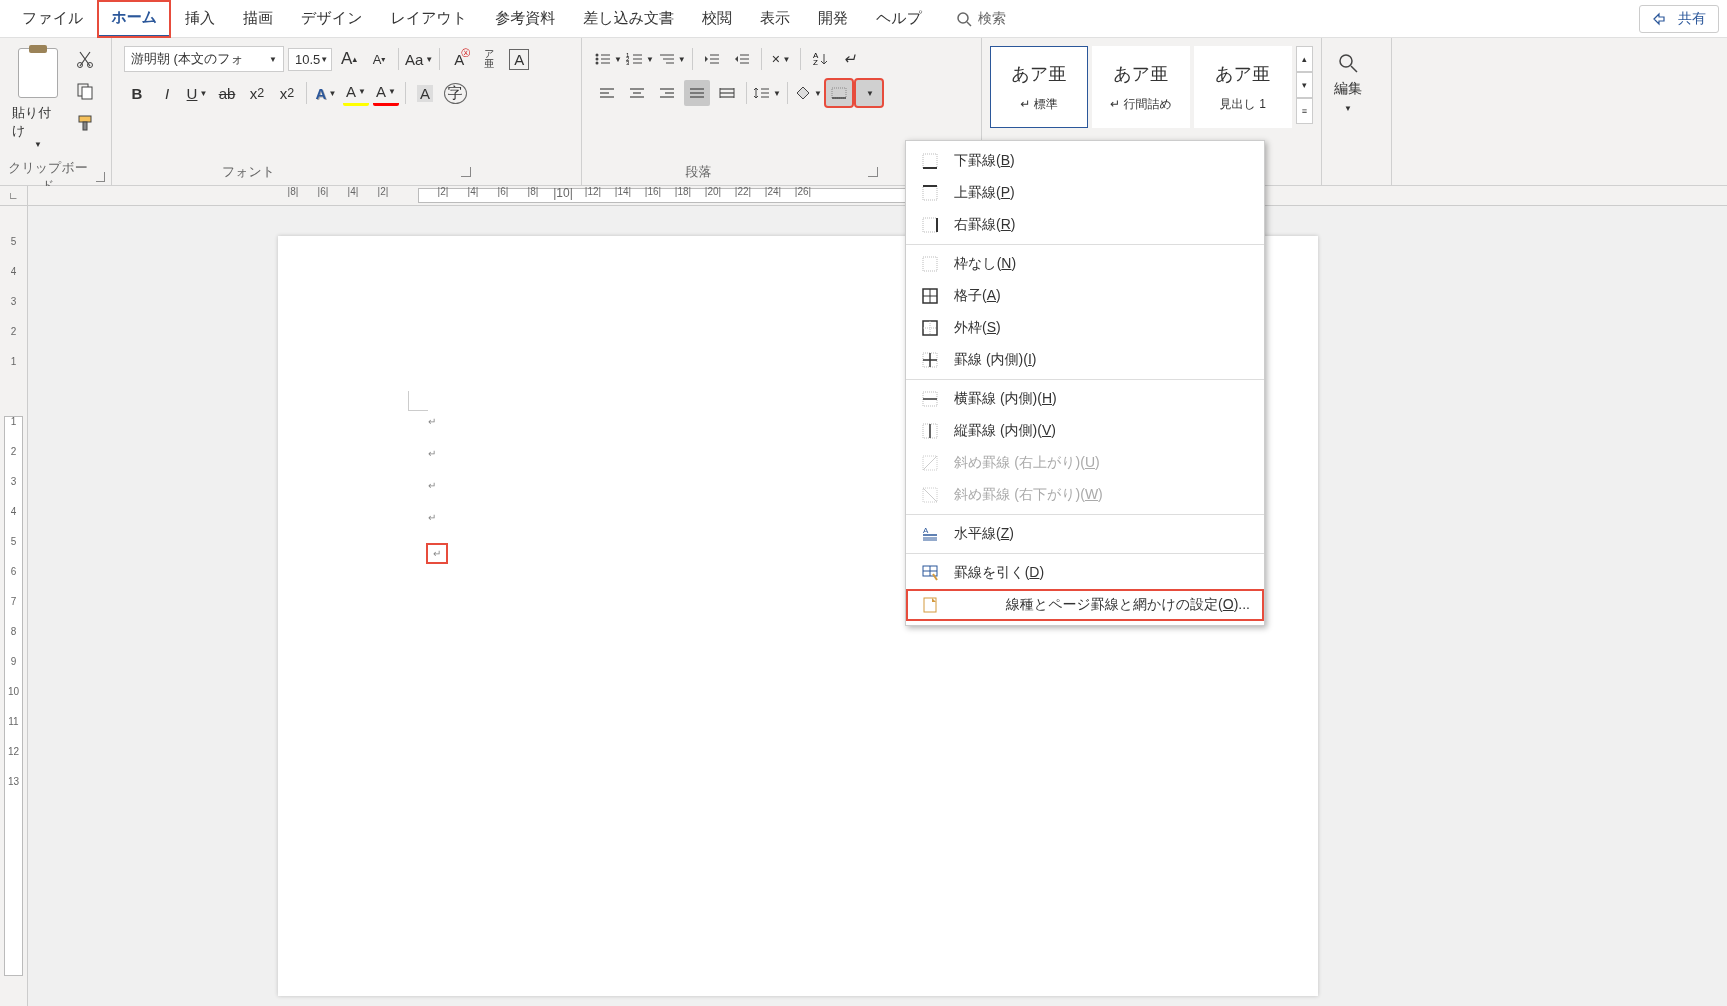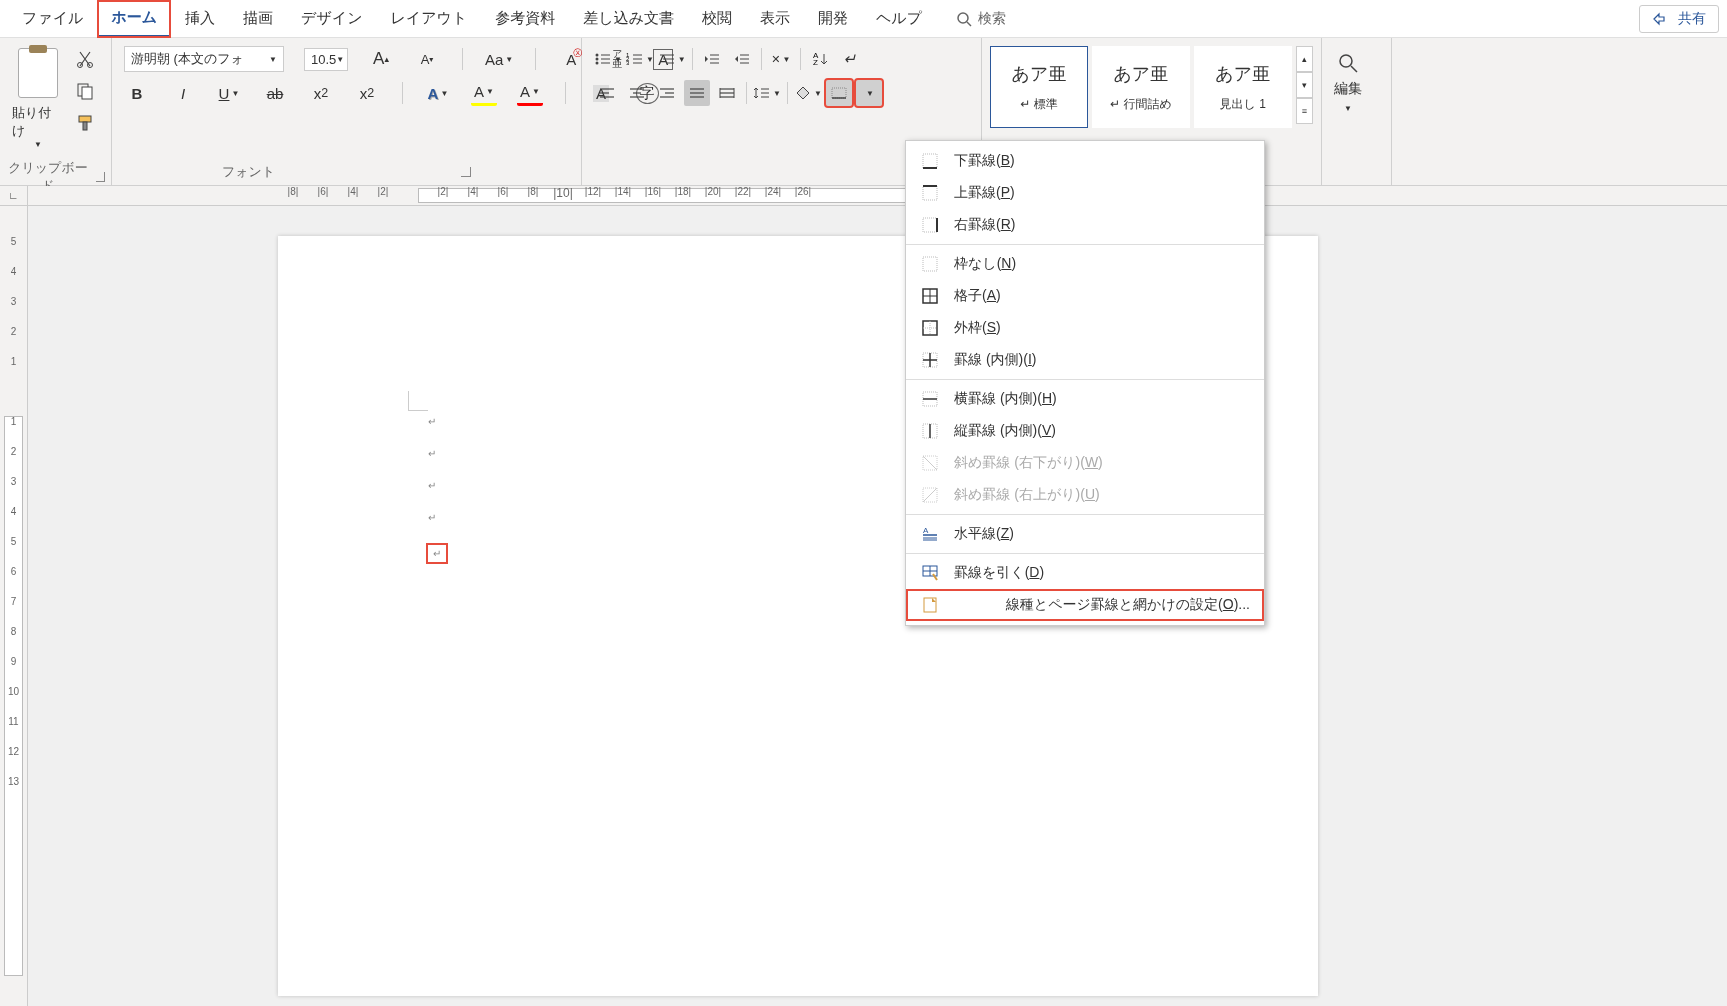--- a/index.html
+++ b/index.html
@@ -23,21 +23,21 @@
 
 .clipboard { width: 112px; }
 .paste-btn { display: flex; flex-direction: column; align-items: center; padding: 6px; width: 64px; }
 .paste-icon { width: 40px; height: 50px; background: linear-gradient(#fff, #fff); border: 1px solid #aaa; border-radius: 3px; position: relative; }
 .paste-icon::before { content: ''; position: absolute; top: -4px; left: 10px; width: 18px; height: 8px; background: #9b8358; border-radius: 2px; }
 .clip-side { display: flex; flex-direction: column; gap: 10px; padding: 6px 4px; }
 .clip-side div { width: 22px; height: 22px; display: flex; align-items: center; justify-content: center; }
 
 
 .font-group { width: 470px; }
-.font-row { display: flex; gap: 20px; align-items: center; padding: 4px 6px; }
+.font-row { display: flex; gap: 4px; align-items: center; padding: 4px 6px; }
 .font-select { border: 1px solid #ccc; background: #fff; padding: 3px 6px; font-size: 13px; display: flex; align-items: center; justify-content: space-between; }
 .font-name { width: 160px; }
 .font-size { width: 44px; }
 .btn { min-width: 26px; height: 26px; display: flex; align-items: center; justify-content: center; cursor: pointer; border-radius: 2px; font-size: 15px; }
 .btn .dd { font-size: 8px; margin-left: 2px; }
 .underline-color { border-bottom: 3px solid #ff0000; }
 .highlight-color { border-bottom: 3px solid #ffff00; }
 .boxed { border: 1px solid #666; padding: 1px 4px; }
 
 
@@ -359,20 +359,24 @@
             <svg width="18" height="14">
               <rect x="2" y="2" width="14" height="10" fill="none" stroke="#888" stroke-dasharray="1 1"></rect>
               <line x1="2" y1="12" x2="16" y2="12" stroke="#444" stroke-width="1.5"></line>
             </svg>
           </div>
         <div class="btn border-dd highlighted-red" style="width:14px;background:#d0d0d0">
             <span class="dd">▼</span>
           </div>
       </div>
     </div>
+    <div class="group-label">
+        <span>段落</span>
+        <span class="dialog-launcher" style="margin-left:150px"></span>
+      </div>
   </div>
 
   <div class="group styles-group">
     <div class="group-content">
       <div class="style-card selected">
         <div class="style-sample">あア亜</div>
         <div style="font-size:12px">↵ <span>標準</span></div>
       </div>
       <div class="style-card">
         <div class="style-sample">あア亜</div>
@@ -556,33 +560,33 @@
           <rect x="2" y="2" width="14" height="14" fill="none" stroke="#bbb" stroke-dasharray="1 1"></rect>
           <line x1="9" y1="2" x2="9" y2="16" stroke="#333" stroke-width="1.5"></line>
         </svg>
       </span>
     <span><span>縦罫線 (内側)(</span><span class="mnemonic">V</span><span>)</span></span>
   </div>
   <div class="dd-item disabled">
     <span class="dd-icon">
         <svg width="18" height="18">
           <rect x="2" y="2" width="14" height="14" fill="none" stroke="#ccc" stroke-dasharray="1 1"></rect>
+          <line x1="2" y1="16" x2="16" y2="2" stroke="#ccc"></line>
+        </svg>
+      </span>
+    <span><span>斜め罫線 (右上がり)(</span><span class="mnemonic">U</span><span>)</span></span>
+  </div>
+  <div class="dd-item disabled">
+    <span class="dd-icon">
+        <svg width="18" height="18">
+          <rect x="2" y="2" width="14" height="14" fill="none" stroke="#ccc" stroke-dasharray="1 1"></rect>
           <line x1="2" y1="2" x2="16" y2="16" stroke="#ccc"></line>
         </svg>
       </span>
     <span><span>斜め罫線 (右下がり)(</span><span class="mnemonic">W</span><span>)</span></span>
-  </div>
-  <div class="dd-item disabled">
-    <span class="dd-icon">
-        <svg width="18" height="18">
-          <rect x="2" y="2" width="14" height="14" fill="none" stroke="#ccc" stroke-dasharray="1 1"></rect>
-          <line x1="2" y1="16" x2="16" y2="2" stroke="#ccc"></line>
-        </svg>
-      </span>
-    <span><span>斜め罫線 (右上がり)(</span><span class="mnemonic">U</span><span>)</span></span>
   </div>
   <div class="dd-sep"></div>
   <div class="dd-item">
     <span class="dd-icon">
         <svg width="18" height="18">
           <text x="2" y="8" font-size="8" fill="#2b579a">A</text>
           <line x1="2" y1="10" x2="16" y2="10" stroke="#2b579a" stroke-width="1.5"></line>
           <line x1="2" y1="13" x2="16" y2="13" stroke="#2b579a"></line>
           <line x1="2" y1="15" x2="16" y2="15" stroke="#2b579a"></line>
         </svg>

